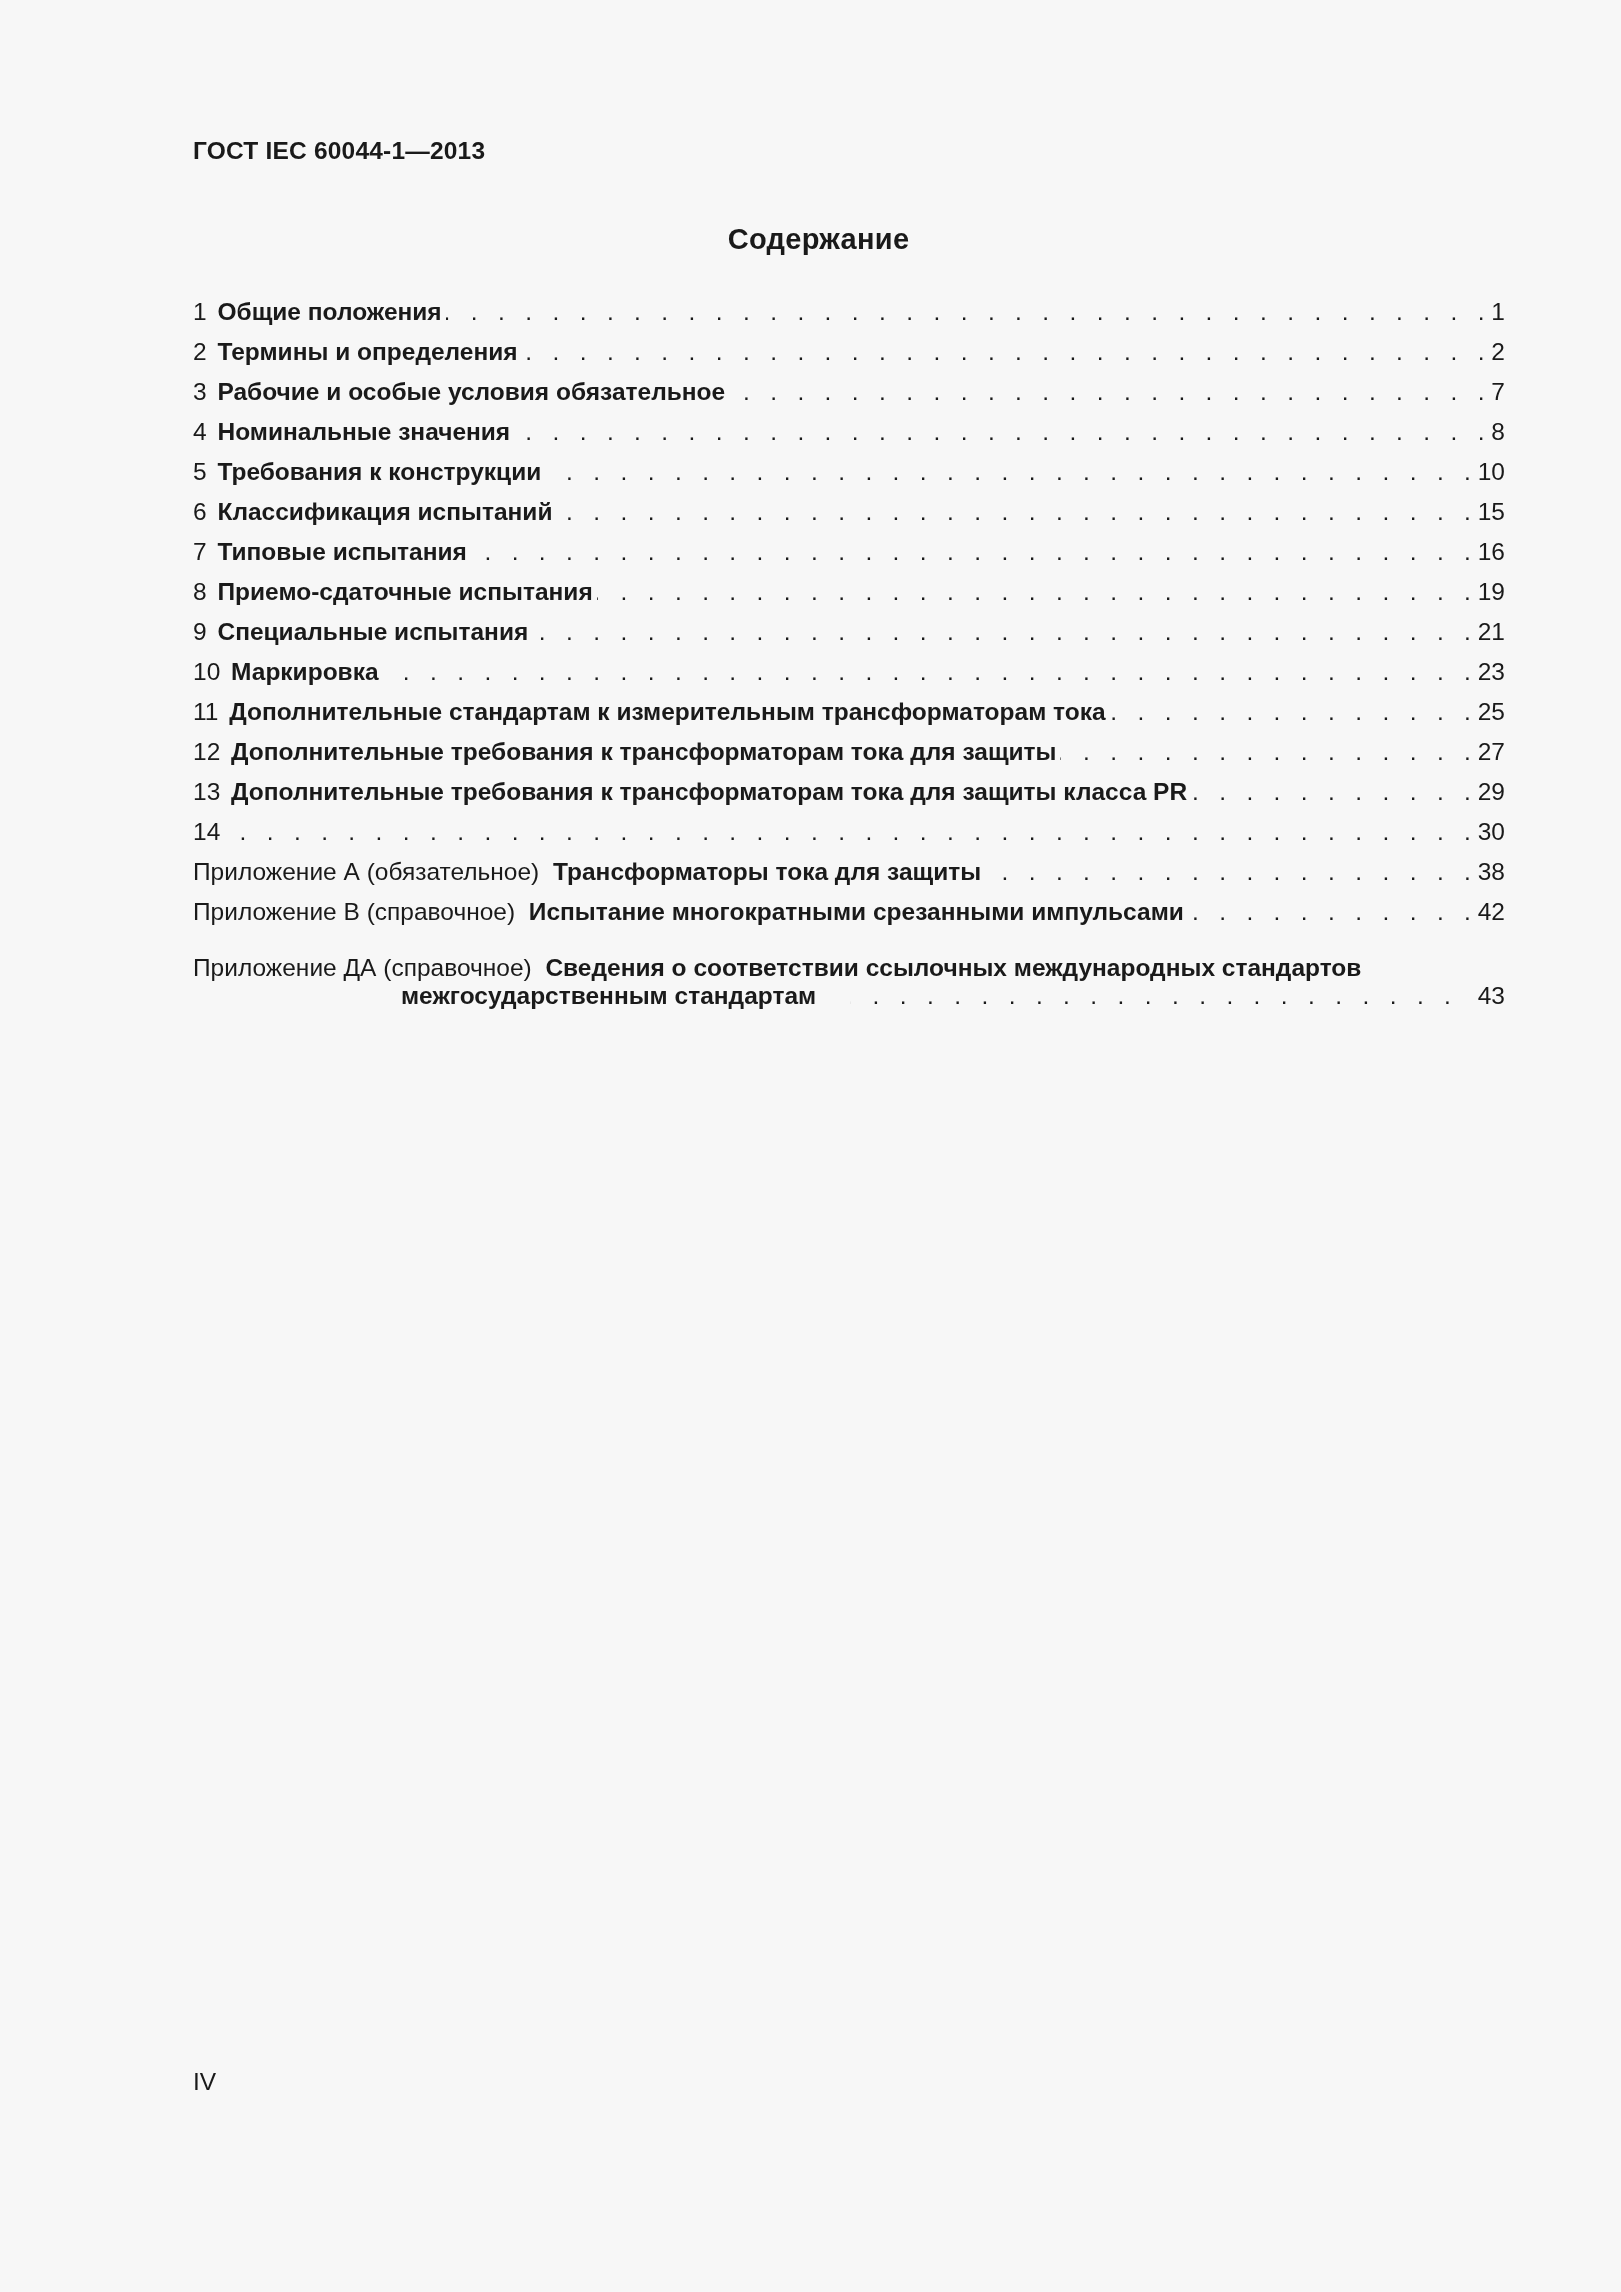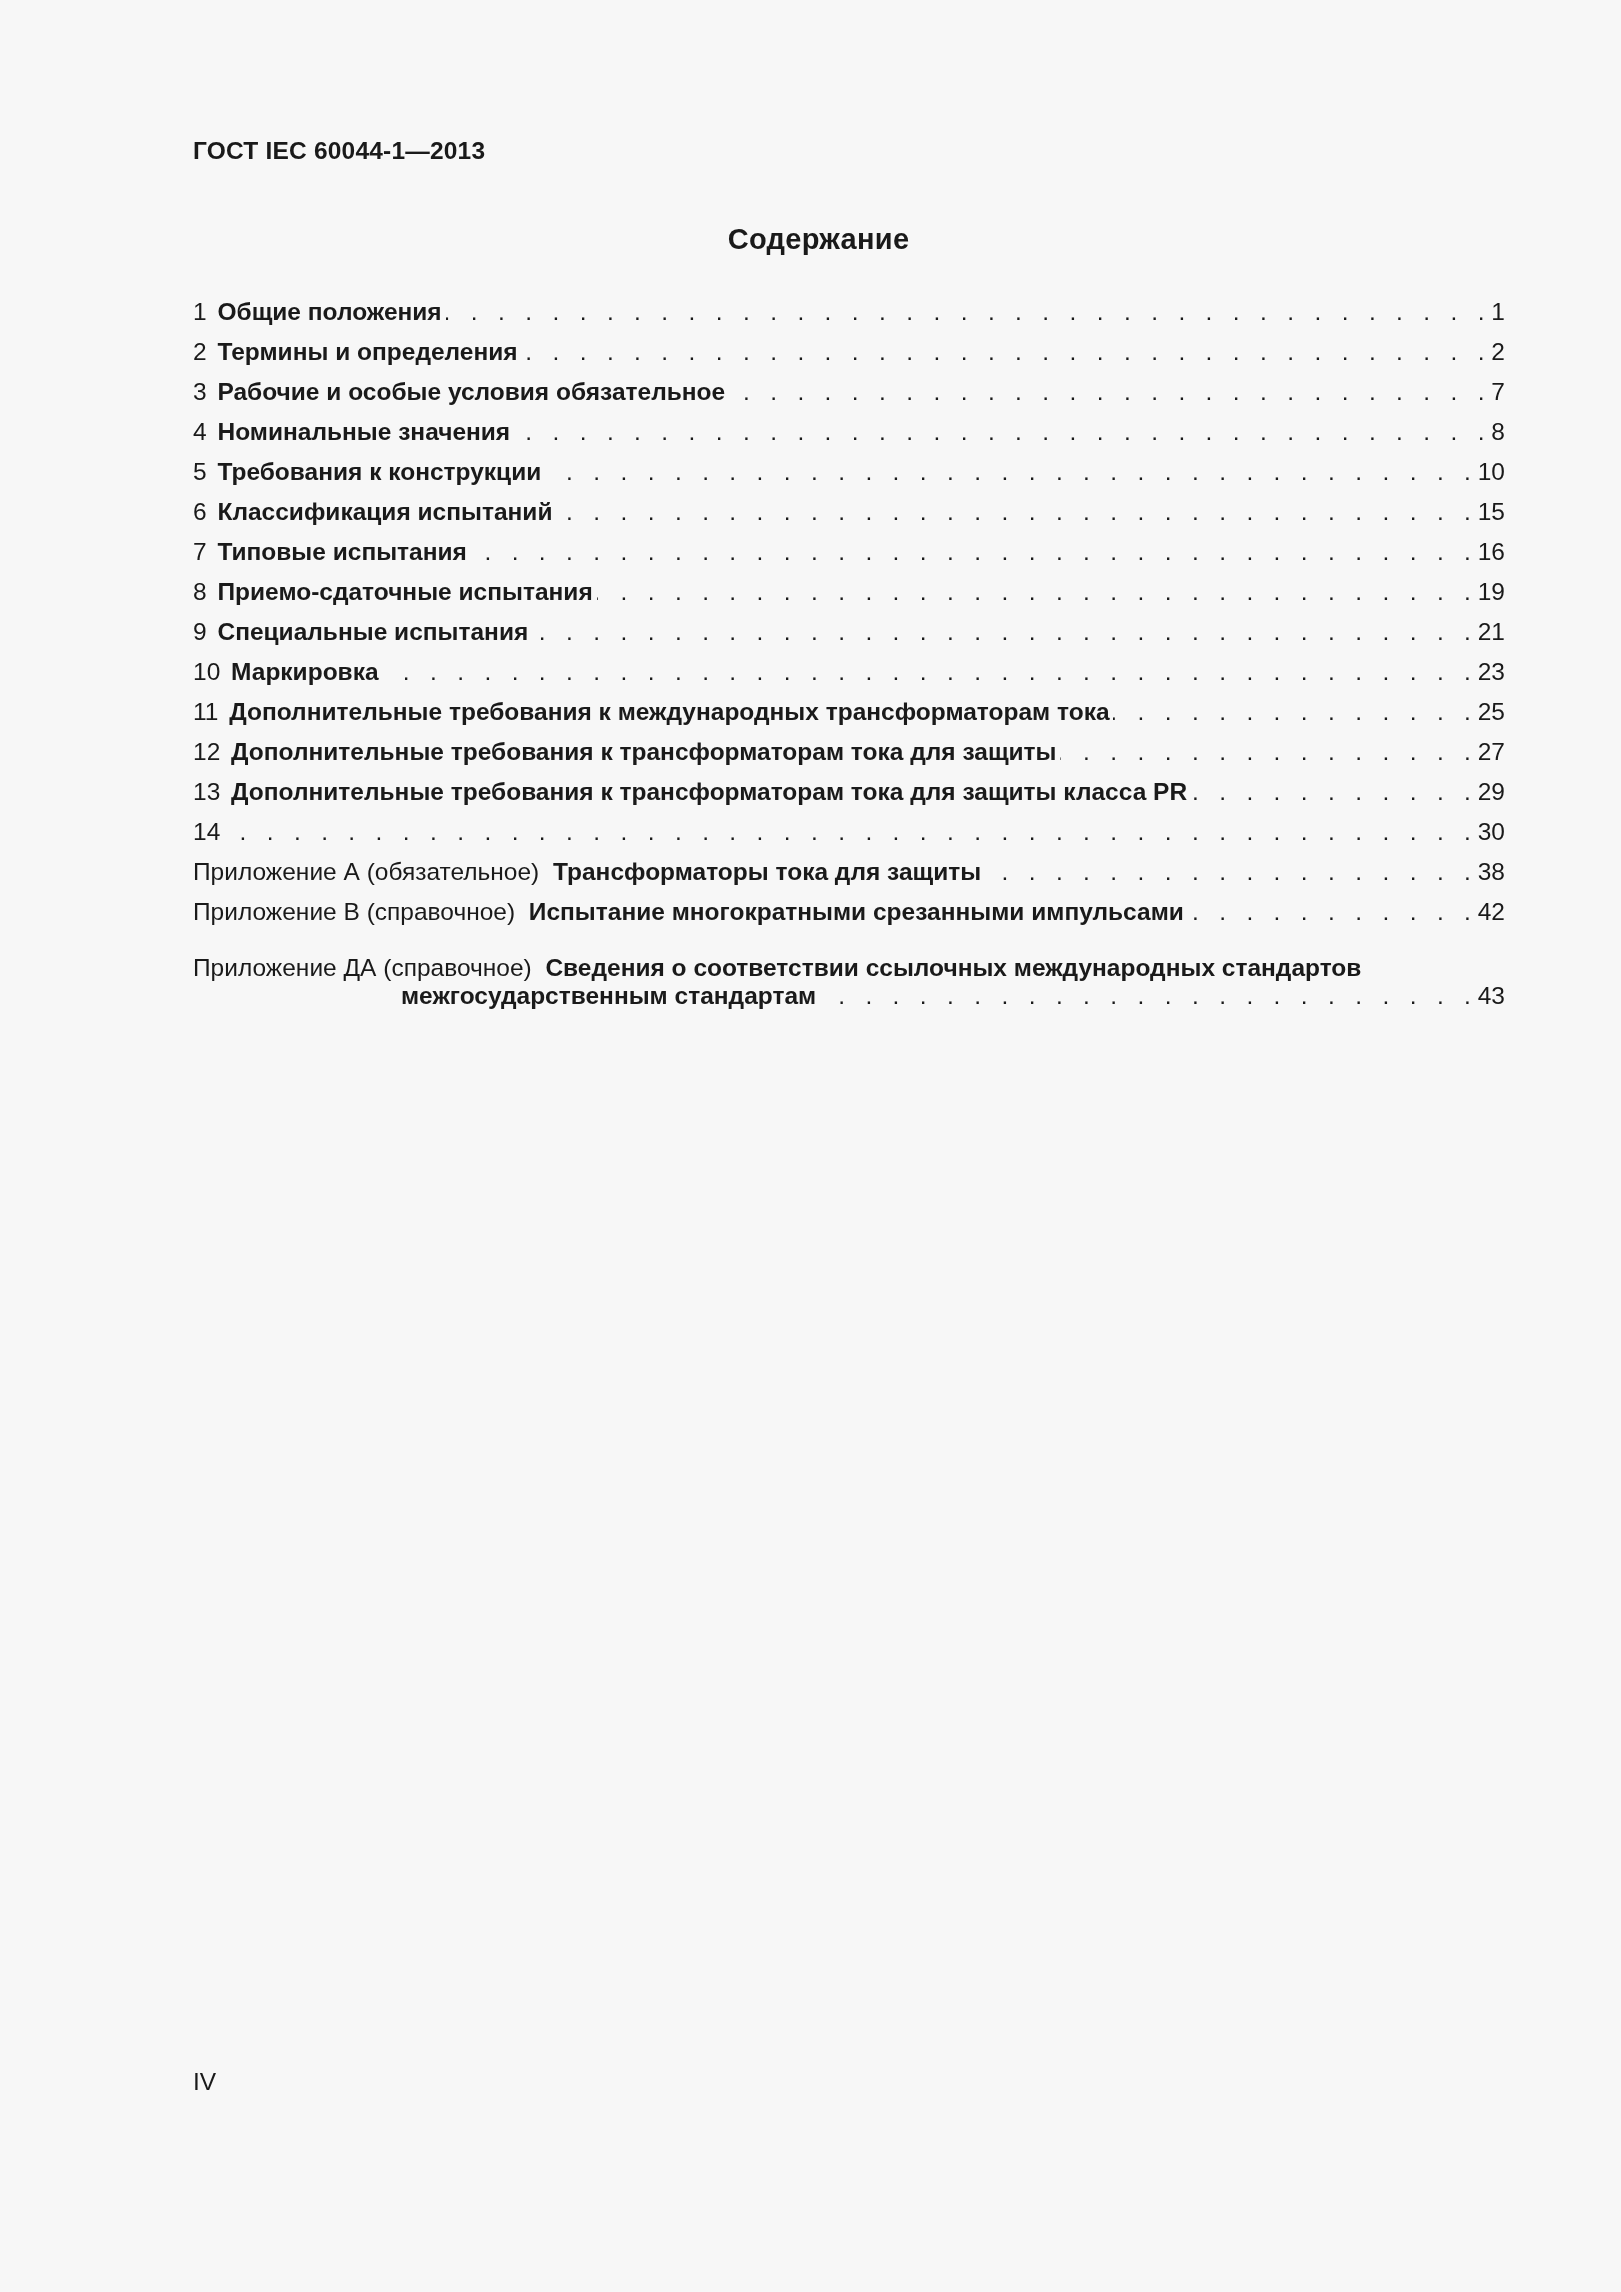--- a/index.html
+++ b/index.html
@@ -87,20 +87,21 @@
       white-space: nowrap;
       margin-top: 16px;
     }
     .toc-multi .line2 {
       height: 40px;
       display: flex;
       align-items: baseline;
       white-space: nowrap;
       padding-left: 208px;
       margin-top: -11.8px;
+      gap: 20px;
     }
     .annex-label {
       margin-right: 13.7px;
     }
     .page-number {
       position: absolute;
       left: 193px;
       top: 2068px;
       font-size: 24.5px;
     }
@@ -181,21 +182,21 @@
 
     <div class="toc-row">
       <span class="toc-num">10</span>
       <span class="toc-text">Маркировка</span>
       <span class="toc-dots">. . . . . . . . . . . . . . . . . . . . . . . . . . . . . . . . . . . . . . . . . . . . . . . . . . . . . . . . . . . . . . . . . . . . . . . . . . . . . . . . . . . . . . . . . . . . . . . . . . . . . . . . . . . . . . . . . . . . . . .</span>
       <span class="toc-page">23</span>
     </div>
 
     <div class="toc-row">
       <span class="toc-num">11</span>
-      <span class="toc-text">Дополнительные требования к международных трансформаторам тока</span>
+      <span class="toc-text">Дополнительные стандартам к измерительным трансформаторам тока</span>
       <span class="toc-dots">. . . . . . . . . . . . . . . . . . . . . . . . . . . . . . . . . . . . . . . . . . . . . . . . . . . . . . . . . . . . . . . . . . . . . . . . . . . . . . . . . . . . . . . . . . . . . . . . . . . . . . . . . . . . . . . . . . . . . . .</span>
       <span class="toc-page">25</span>
     </div>
 
     <div class="toc-row">
       <span class="toc-num">12</span>
       <span class="toc-text">Дополнительные требования к трансформаторам тока для защиты</span>
       <span class="toc-dots">. . . . . . . . . . . . . . . . . . . . . . . . . . . . . . . . . . . . . . . . . . . . . . . . . . . . . . . . . . . . . . . . . . . . . . . . . . . . . . . . . . . . . . . . . . . . . . . . . . . . . . . . . . . . . . . . . . . . . . .</span>
       <span class="toc-page">27</span>
     </div>

